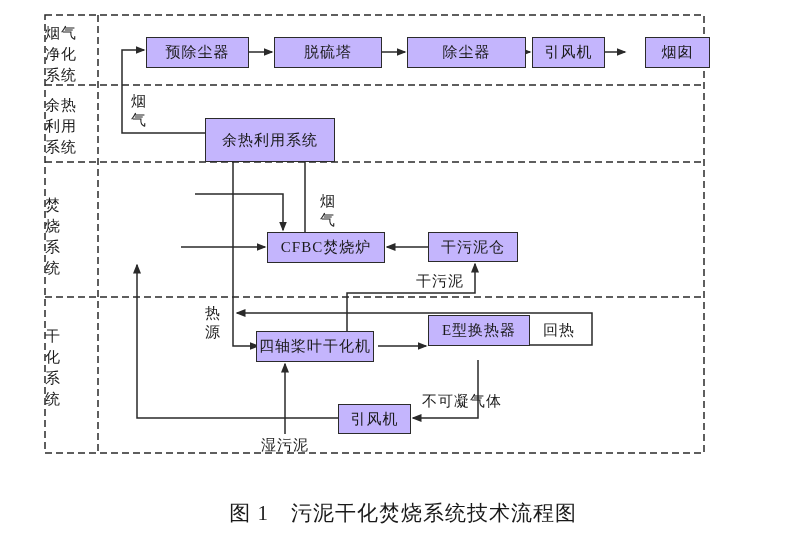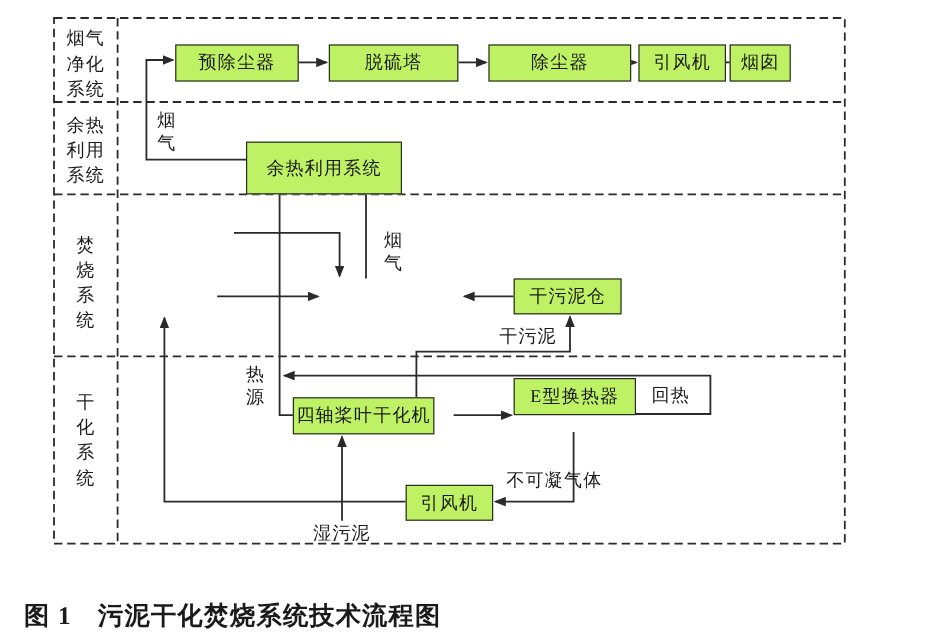--- a/index.html
+++ b/index.html
@@ -2,35 +2,35 @@
 <html><head>
 <meta charset="utf-8">
 <style>
   html,body{margin:0;padding:0;background:#ffffff;}
   .stage{
     position:relative;width:786px;height:535px;background:#ffffff;
     font-family:"Liberation Serif","DejaVu Serif",serif;color:#1a1a1a;overflow:hidden;
   }
   .lines{position:absolute;left:0;top:0;width:786px;height:535px;}
   .box{
-    position:absolute;box-sizing:border-box;border:1.6px solid #2b2b2b;background:#bef264;
+    position:absolute;box-sizing:border-box;border:1.6px solid #2b2b2b;background:#c4b5fd;
     display:flex;align-items:center;justify-content:center;
     font-size:15px;letter-spacing:1px;white-space:nowrap;
   }
   .seclabel{
-    position:absolute;left:45px;width:53px;text-align:center;
+    position:absolute;left:45px;width:53px;
     font-size:15px;line-height:21px;letter-spacing:1px;white-space:pre-line;
   }
   .elab{
     position:absolute;font-size:15px;letter-spacing:1px;
     white-space:pre-line;line-height:19px;
   }
   .caption{
-    position:absolute;left:0;right:0;top:499px;text-align:left;
-    font-weight:bold;font-size:21px;letter-spacing:1px;white-space:pre;margin-left:20px;
+    position:absolute;left:0;right:0;top:499px;text-align:center;
+    font-weight:normal;font-size:21px;letter-spacing:1px;white-space:pre;margin-left:20px;
   }
 </style>
 </head>
 <body>
 
 <div class="stage">
 
   <svg class="lines" viewBox="0 0 786 535">
     <defs>
       <marker id="arrow" viewBox="0 0 10 8" markerWidth="10" markerHeight="8" refX="8.5" refY="4" orient="auto" markerUnits="userSpaceOnUse">
@@ -78,24 +78,25 @@
 统</div>
   <div class="seclabel" style="top:326px">干
 化
 系
 统</div>
 
   <div class="box" style="left:146px;top:37px;width:103px;height:31px">预除尘器</div>
   <div class="box" style="left:274px;top:37px;width:108px;height:31px">脱硫塔</div>
   <div class="box" style="left:407px;top:37px;width:119px;height:31px">除尘器</div>
   <div class="box" style="left:532px;top:37px;width:73px;height:31px">引风机</div>
-  <div class="box" style="left:608px;top:37px;width:51px;height:31px">烟囱</div>
+  <div class="box" style="left:645px;top:37px;width:65px;height:31px">烟囱</div>
   <div class="box" style="left:205px;top:118px;width:130px;height:44px">余热利用系统</div>
+  <div class="box" style="left:267px;top:232px;width:118px;height:31px">CFBC焚烧炉</div>
   <div class="box" style="left:428px;top:232px;width:90px;height:30px">干污泥仓</div>
-  <div class="box" style="left:244px;top:331px;width:118px;height:31px">四轴桨叶干化机</div>
+  <div class="box" style="left:256px;top:331px;width:118px;height:31px">四轴桨叶干化机</div>
   <div class="box" style="left:428px;top:315px;width:102px;height:31px">E型换热器</div>
   <div class="box" style="left:338px;top:404px;width:73px;height:30px">引风机</div>
 
   <div class="elab" style="left:129px;top:92px;width:20px;text-align:center">烟
 气</div>
   <div class="elab" style="left:318px;top:192px;width:20px;text-align:center">烟
 气</div>
   <div class="elab" style="left:203px;top:304px;width:20px;text-align:center">热
 源</div>
   <div class="elab" style="left:416px;top:272px">干污泥</div>

